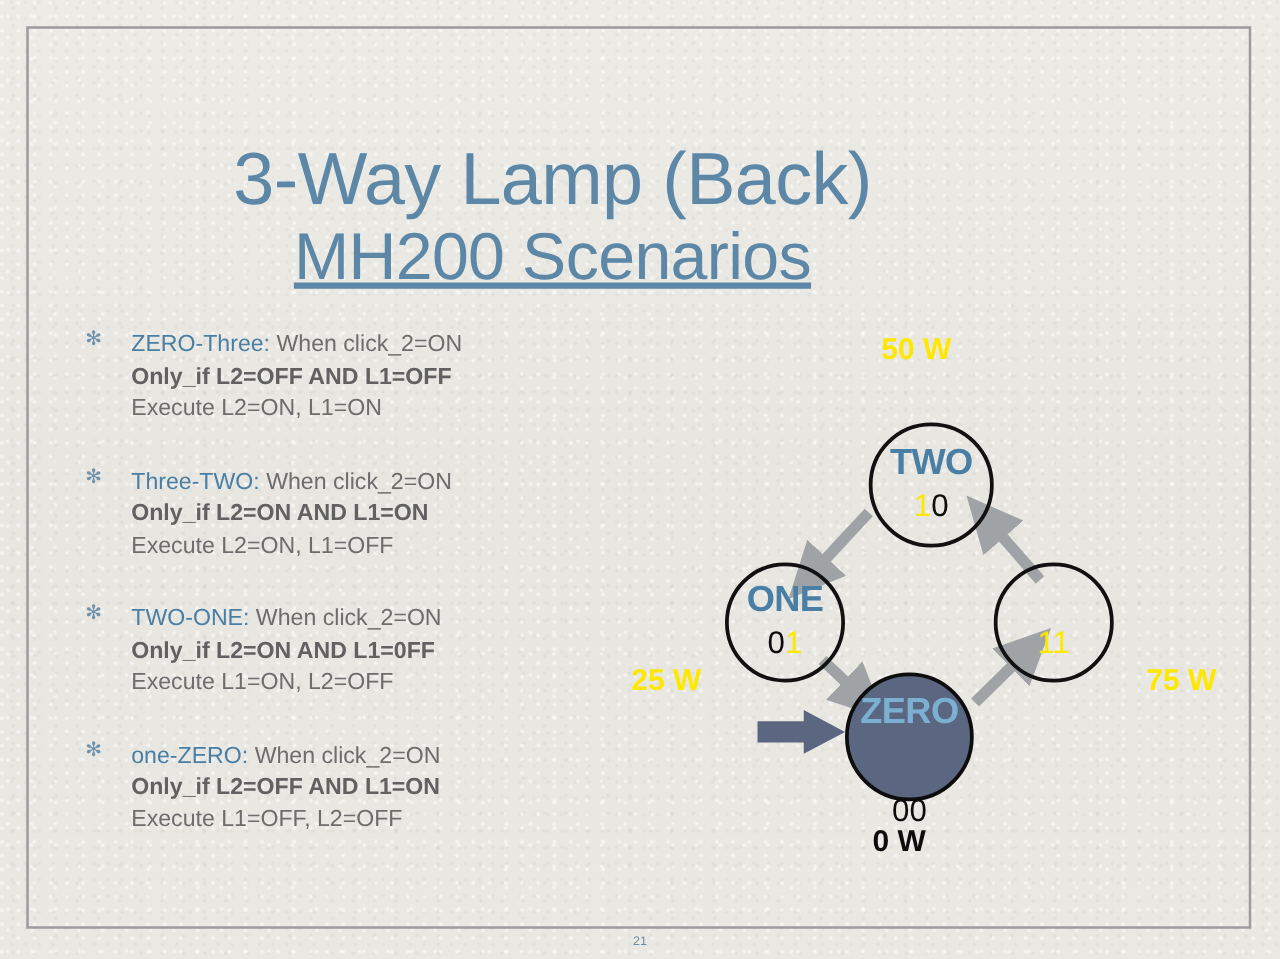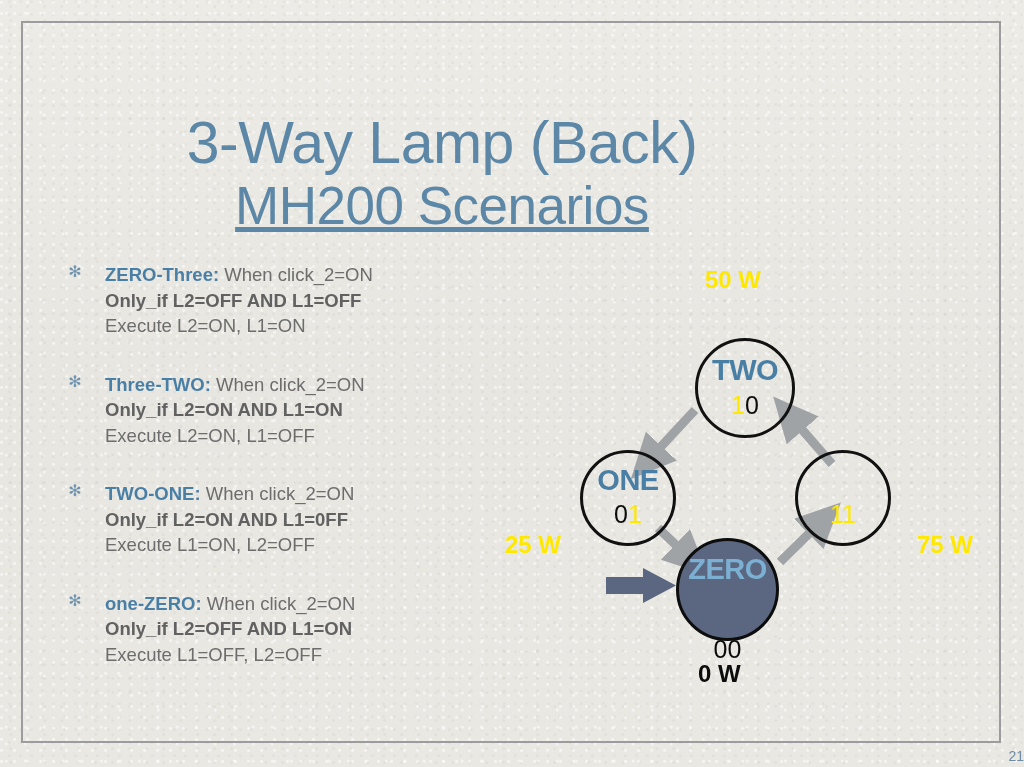--- a/index.html
+++ b/index.html
@@ -85,21 +85,21 @@
     line-height: 14px;
     text-align: center;
   }
   .b-line {
     font-size: 18.5px;
     line-height: 25.5px;
     color: #6d6d6d;
     white-space: nowrap;
   }
   .b-head {
-    font-weight: bold;
+    font-weight: normal;
     color: #4a7fa5;
     font-size: 18.5px;
     margin-top: 36px;
   }
   .b-when { color: #6d6d6d; font-weight: normal; }
   .b-cond { font-weight: bold; color: #616161; }
   .b-exec { color: #6d6d6d; }
 
   
   #diagram {
@@ -166,22 +166,22 @@
     color: #0c0c0c;
     white-space: nowrap;
   }
 
   
   #page-num {
     position: absolute;
     left: 0;
     top: 748px;
     width: 1024px;
-    text-align: right;
-    font-size: 14px;
+    text-align: center;
+    font-size: 10px;
     color: #6f8ba3;
   }
 </style>
 </head>
 <body>
 
 <div id="slide">
 
   <div id="frame"></div>
 

